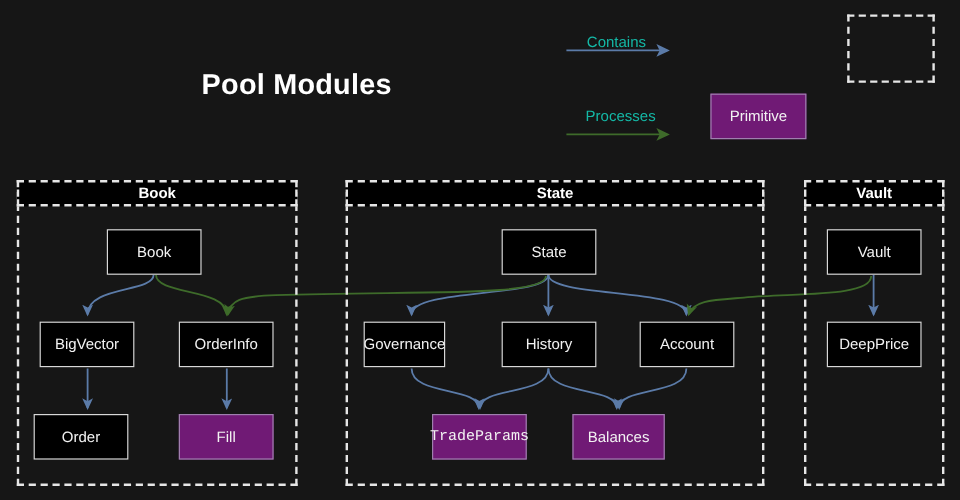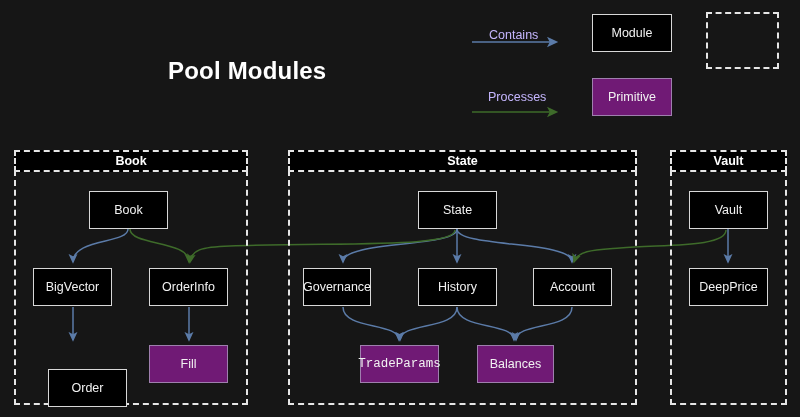--- a/index.html
+++ b/index.html
@@ -67,21 +67,21 @@
     font-weight: bold;
     display: flex;
     align-items: center;
     justify-content: center;
     z-index: 2;
     white-space: nowrap;
   }
   
   .legend-label {
     position: absolute;
-    color: #c4b5fd;
+    color: #14b8a6;
     font-size: 12.5px;
     white-space: nowrap;
     z-index: 3;
   }
   .legend-frame {
     position: absolute;
     box-sizing: border-box;
     border: 2px dashed #e6e6e6;
     z-index: 1;
   }
@@ -151,32 +151,31 @@
   <div class="legend-label" style="left:488px; top:90px;">Processes</div>
   <svg style="position:absolute; left:470px; top:102px; width:100px; height:24px; z-index:3;" viewBox="0 0 100 24">
     <defs>
       <marker id="lg-green" markerWidth="8" markerHeight="8" refX="6" refY="3.5" orient="auto">
         <path d="M0,0 L7.5,3.5 L0,7 L1.8,3.5 Z" fill="#3e6b2a"></path>
       </marker>
     </defs>
     <path d="M2,10 L86,10" stroke="#3e6b2a" stroke-width="1.5" fill="none" marker-end="url(#lg-green)"></path>
   </svg>
 
-  <div class="node module" style="left:592px; top:14px; width:80px; height:38px;">Module</div>
   <div class="node primitive" style="left:592px; top:78px; width:80px; height:38px;">Primitive</div>
 
   <div class="legend-frame" style="left:706px; top:12px; width:73px; height:57px;"></div>
 
   <div class="group" style="left:14px; top:150px; width:234px; height:255px;"></div>
   <div class="group-header" style="left:14px; top:150px; width:234px; height:22px;">Book</div>
 
   <div class="node module" style="left:89px; top:191px; width:79px; height:38px;">Book</div>
   <div class="node module" style="left:33px; top:268px; width:79px; height:38px;">BigVector</div>
   <div class="node module" style="left:149px; top:268px; width:79px; height:38px;">OrderInfo</div>
-  <div class="node module" style="left:48px; top:345px; width:79px; height:38px;margin-top:24px;">Order</div>
+  <div class="node module" style="left:28px; top:345px; width:79px; height:38px;">Order</div>
   <div class="node primitive" style="left:149px; top:345px; width:79px; height:38px;">Fill</div>
 
   <div class="group" style="left:288px; top:150px; width:349px; height:255px;"></div>
   <div class="group-header" style="left:288px; top:150px; width:349px; height:22px;">State</div>
 
   <div class="node module" style="left:418px; top:191px; width:79px; height:38px;">State</div>
   <div class="node module" style="left:303px; top:268px; width:68px; height:38px;">Governance</div>
   <div class="node module" style="left:418px; top:268px; width:79px; height:38px;">History</div>
   <div class="node module" style="left:533px; top:268px; width:79px; height:38px;">Account</div>
   <div class="node primitive" style="left:360px; top:345px; width:79px; height:38px;font-family:Liberation Mono, monospace;">TradeParams</div>

